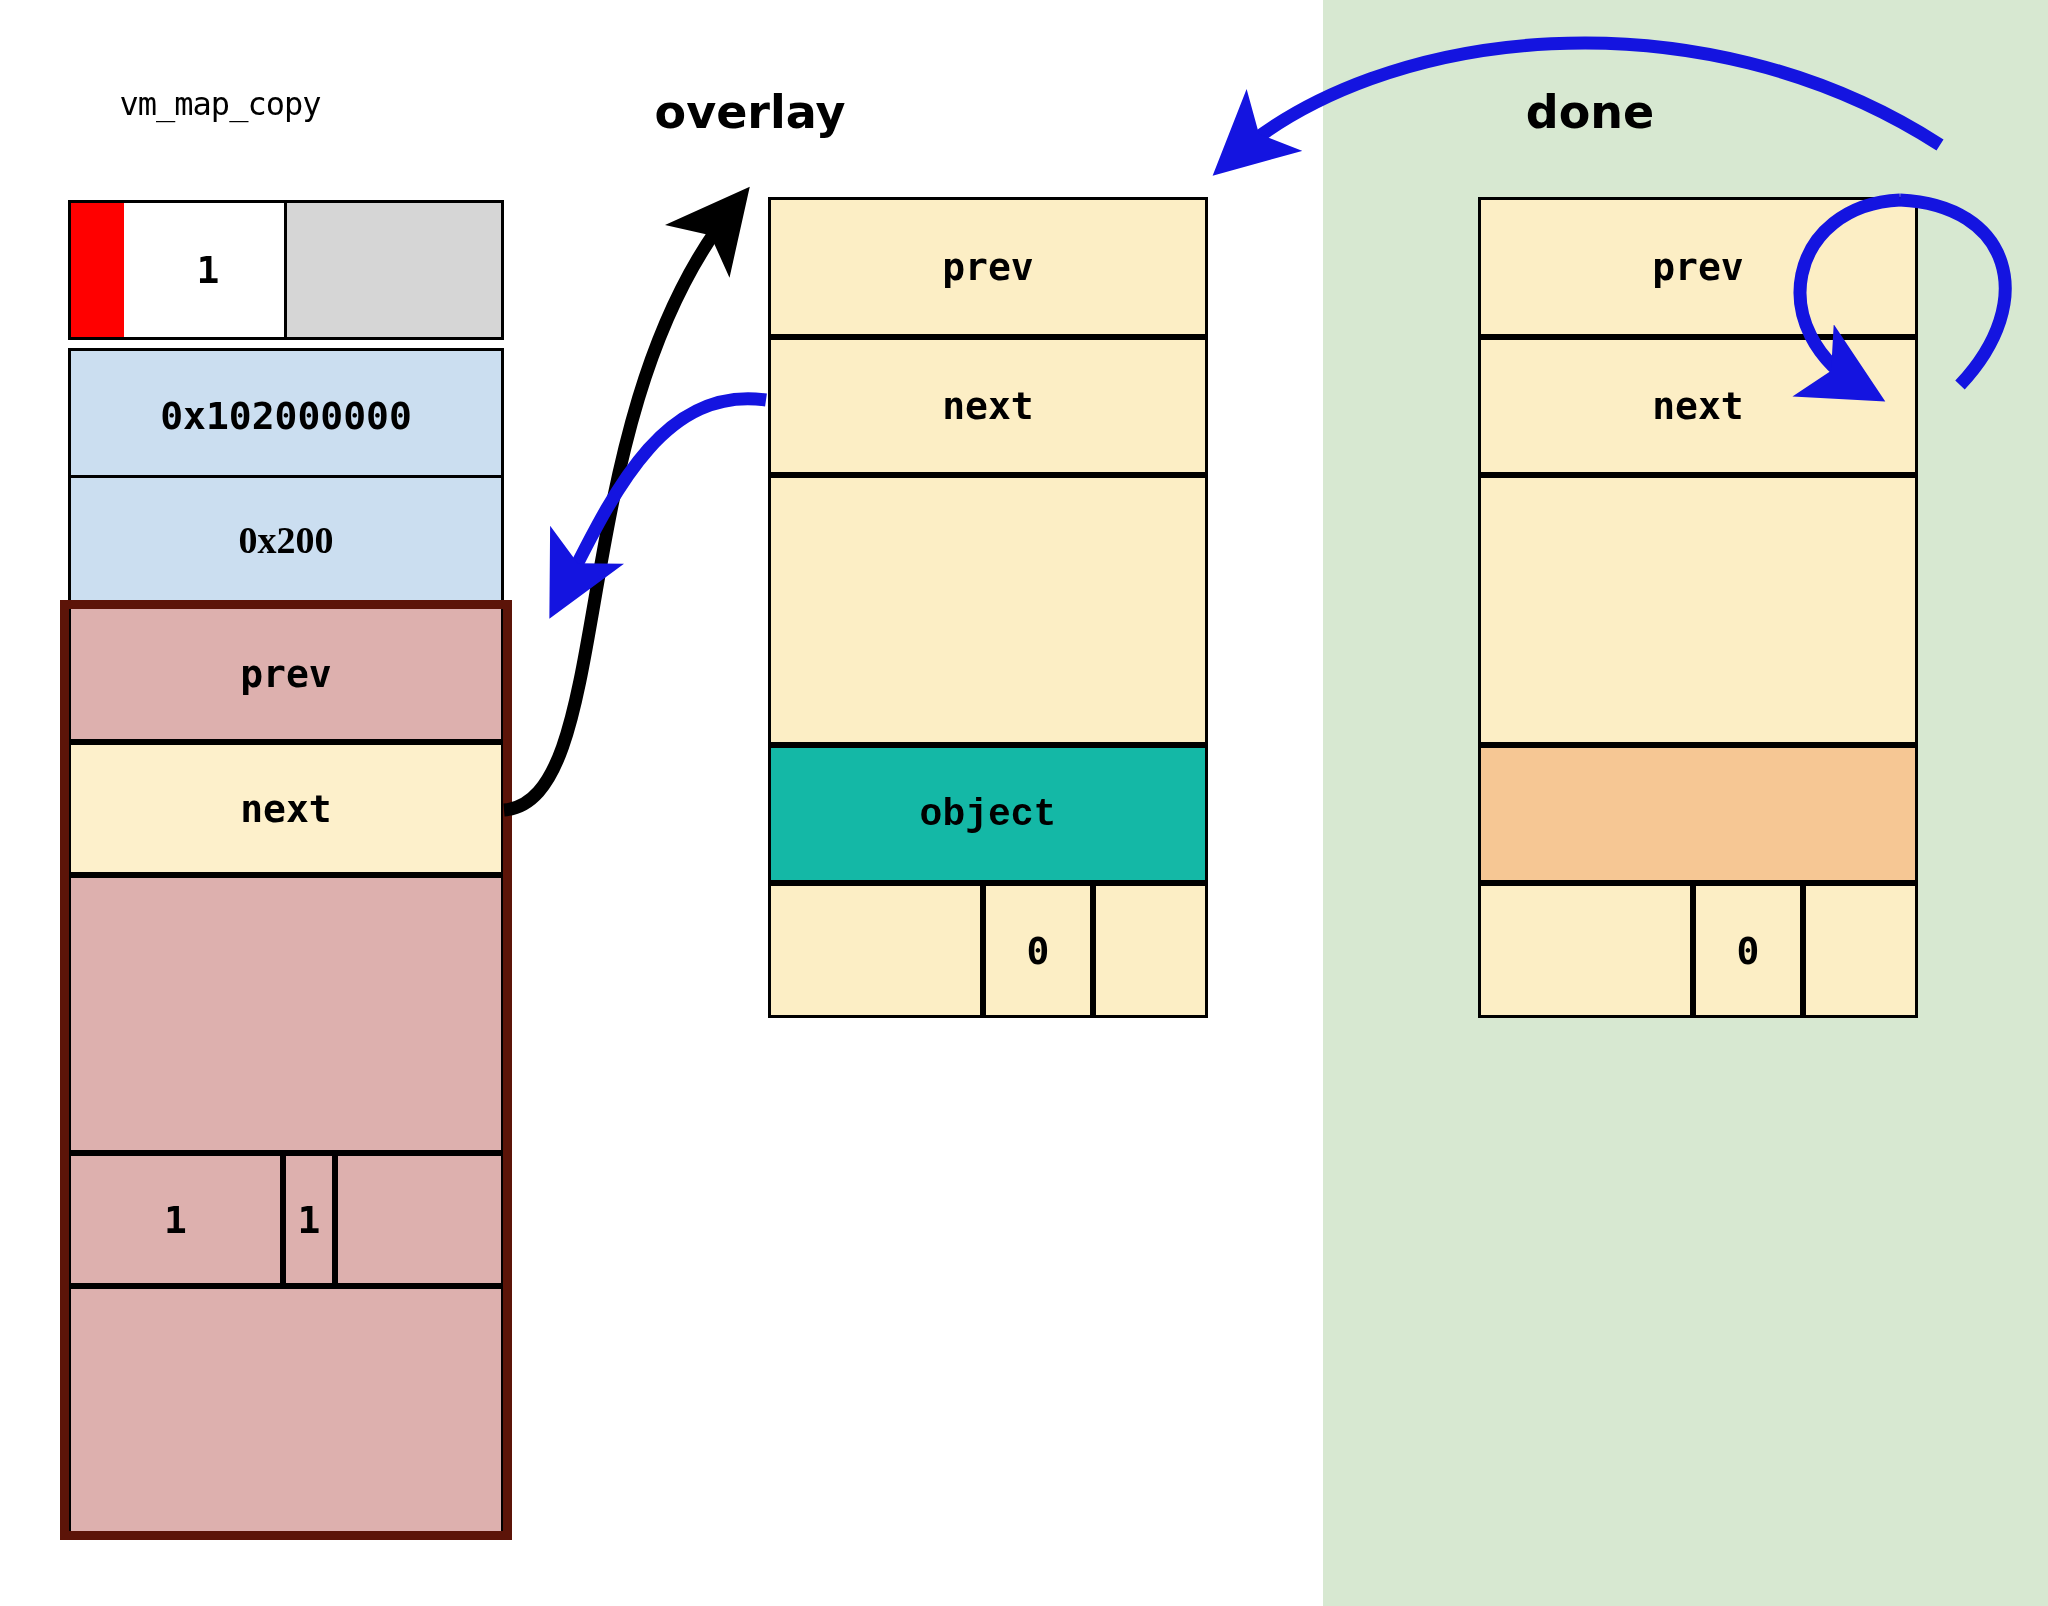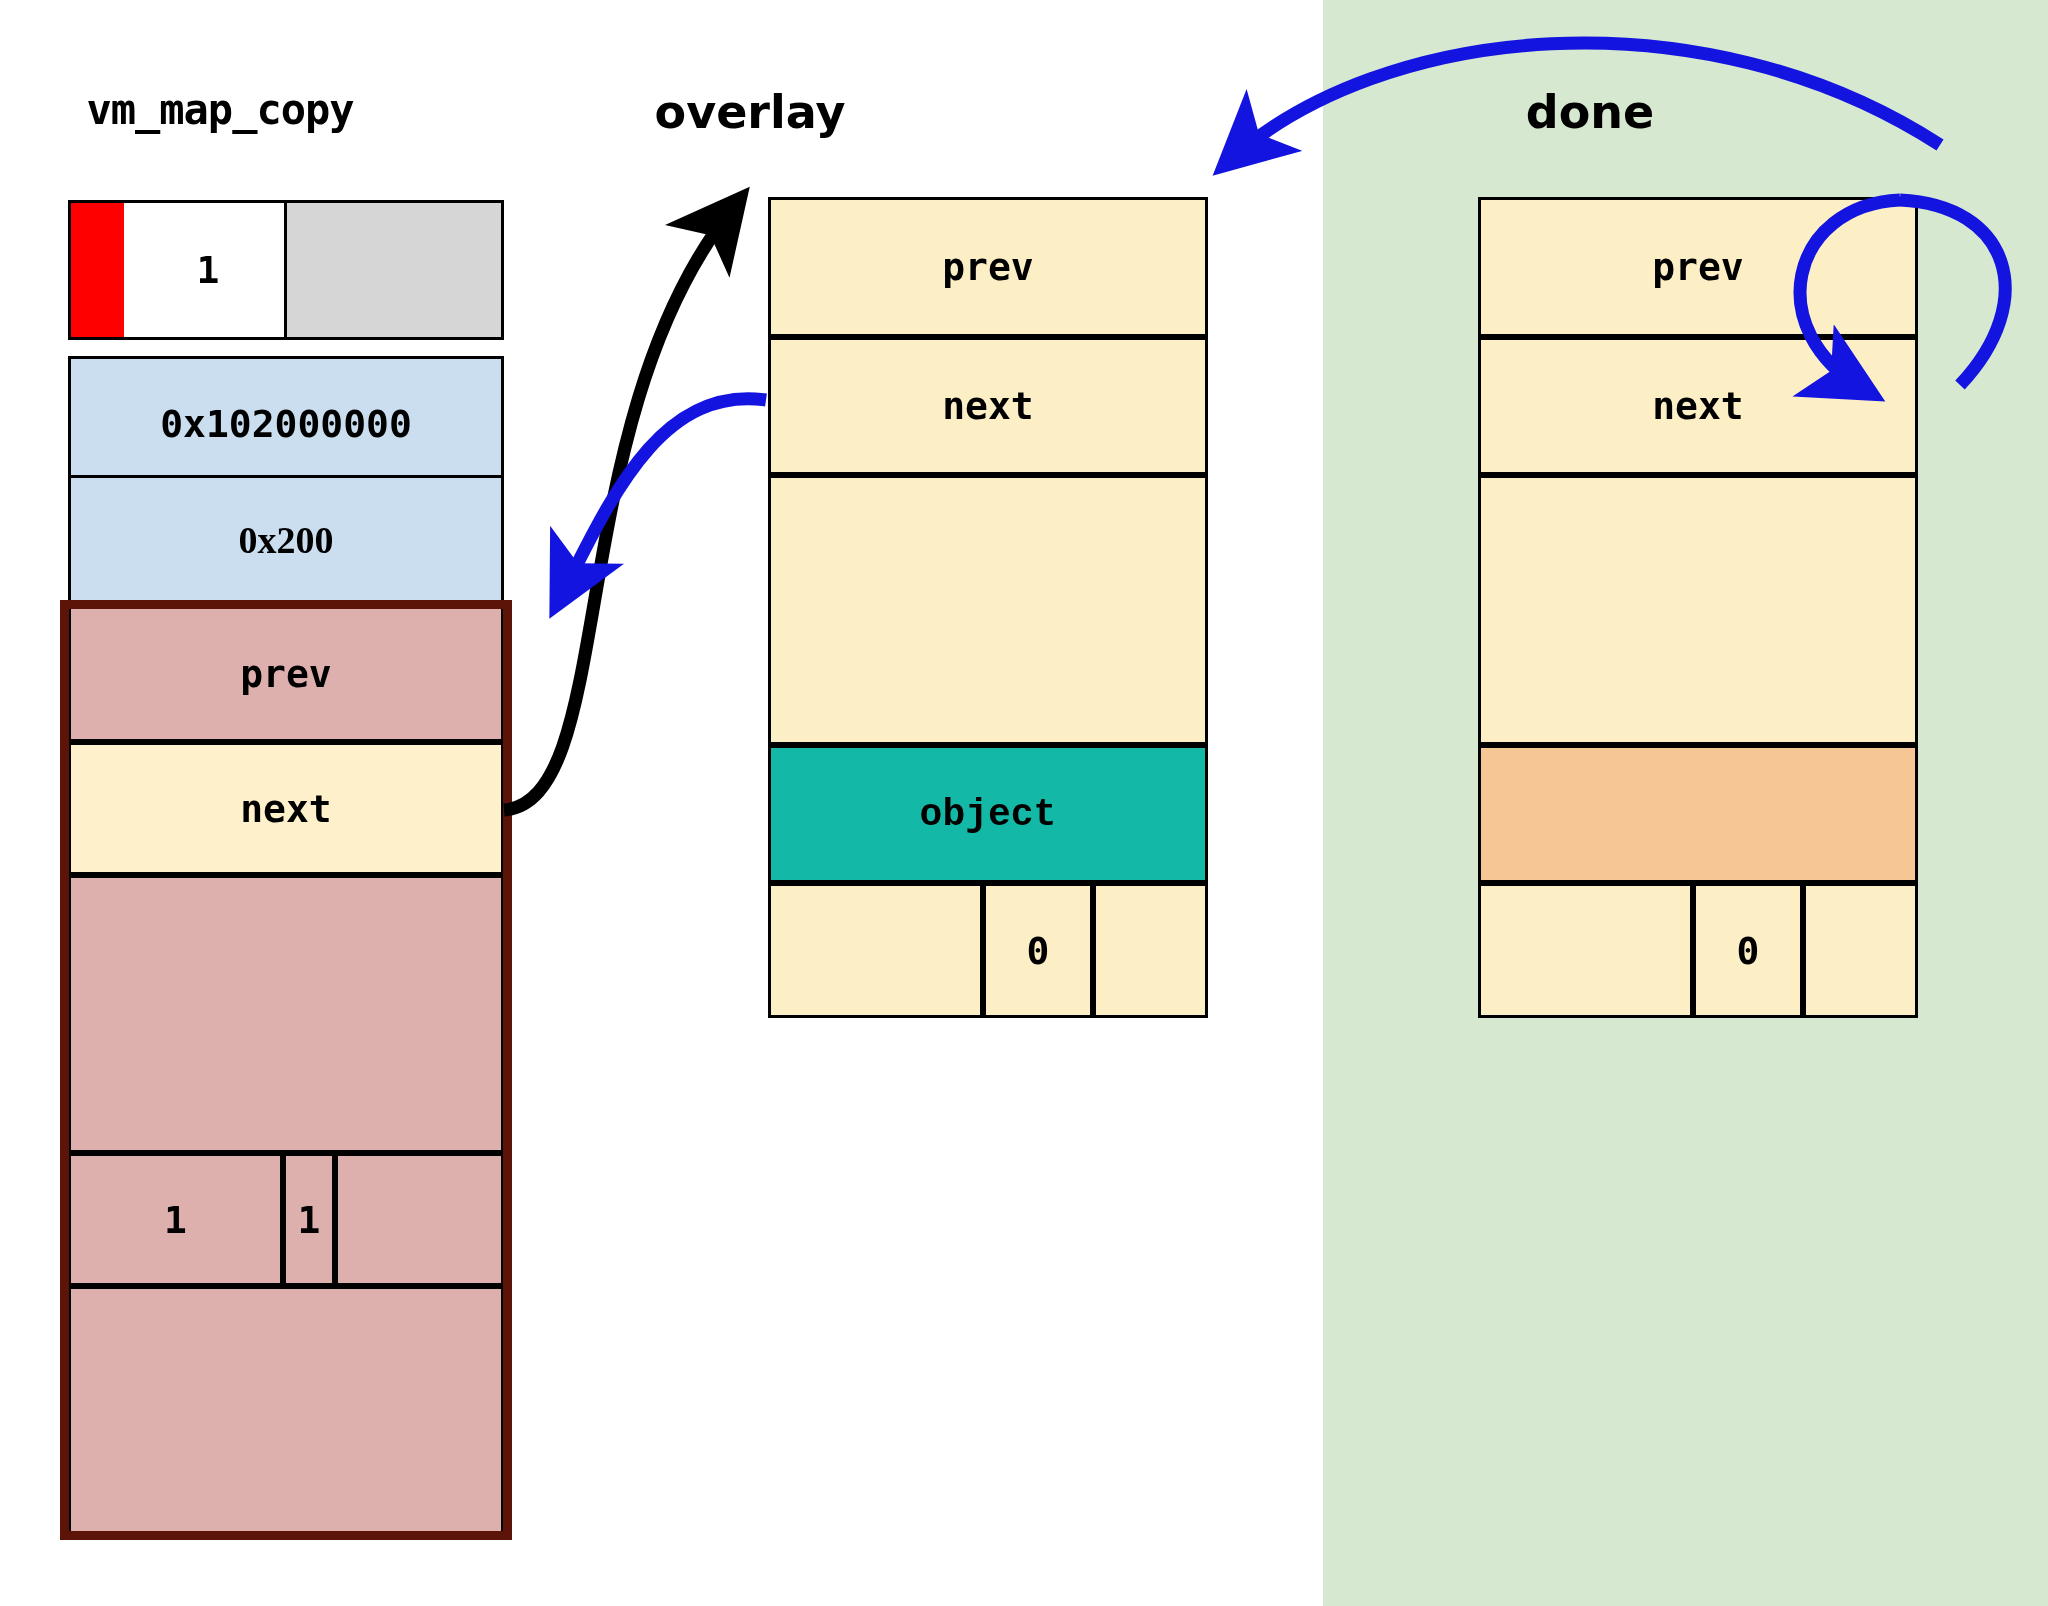--- a/index.html
+++ b/index.html
@@ -27,22 +27,22 @@
     position: absolute;
     font-family: "DejaVu Sans", "Liberation Sans", sans-serif;
     font-weight: bold;
     font-size: 46px;
     color: #000000;
     text-align: center;
     white-space: nowrap;
   }
   .title-mono {
     font-family: "DejaVu Sans Mono", "Liberation Mono", monospace;
-    font-weight: bold;
-    font-size: 42px;
+    font-weight: normal;
+    font-size: 32px;
     letter-spacing: -1px;
   }
   .struct {
     position: absolute;
     box-sizing: border-box;
   }
   .cell {
     position: absolute;
     box-sizing: border-box;
     border: 3px solid #000000;
@@ -86,21 +86,21 @@
 
   <div class="col-title" style="left:575px; top:85px; width:350px;">overlay</div>
 
   <div class="struct" style="left:0px; top:0px;">
 
     <div class="cell" style="left:68px; top:200px; width:56px; height:140px; background:#ff0000; border-right-width:0;"></div>
     <div class="cell" style="left:68px; top:200px; width:280px; height:140px; background:transparent;">1</div>
     <div class="cell" style="left:124px; top:200px; width:160px; height:140px; background:#cbdef0; border-width:0; z-index:-1;"></div>
     <div class="cell" style="left:284px; top:200px; width:220px; height:140px; background:#d6d6d6;"></div>
 
-    <div class="cell" style="left:68px; top:356px; width:436px; height:135px; background:#cbdef0;">0x102000000</div>
+    <div class="cell" style="left:68px; top:348px; width:436px; height:135px; background:#cbdef0;">0x102000000</div>
 
     <div class="cell" style="left:68px; top:475px; width:436px; height:130px; background:#cbdef0;font-family:Liberation Serif, serif;">0x200</div>
 
     <div class="cell" style="left:68px; top:605px; width:436px; height:137px; background:#ddb0ae;">prev</div>
 
     <div class="cell" style="left:68px; top:742px; width:436px; height:133px; background:#fdf0cb;">next</div>
 
     <div class="cell" style="left:68px; top:875px; width:436px; height:278px; background:#ddb0ae;"></div>
 
     <div class="cell" style="left:68px; top:1153px; width:215px; height:133px; background:#ddb0ae;">1</div>

